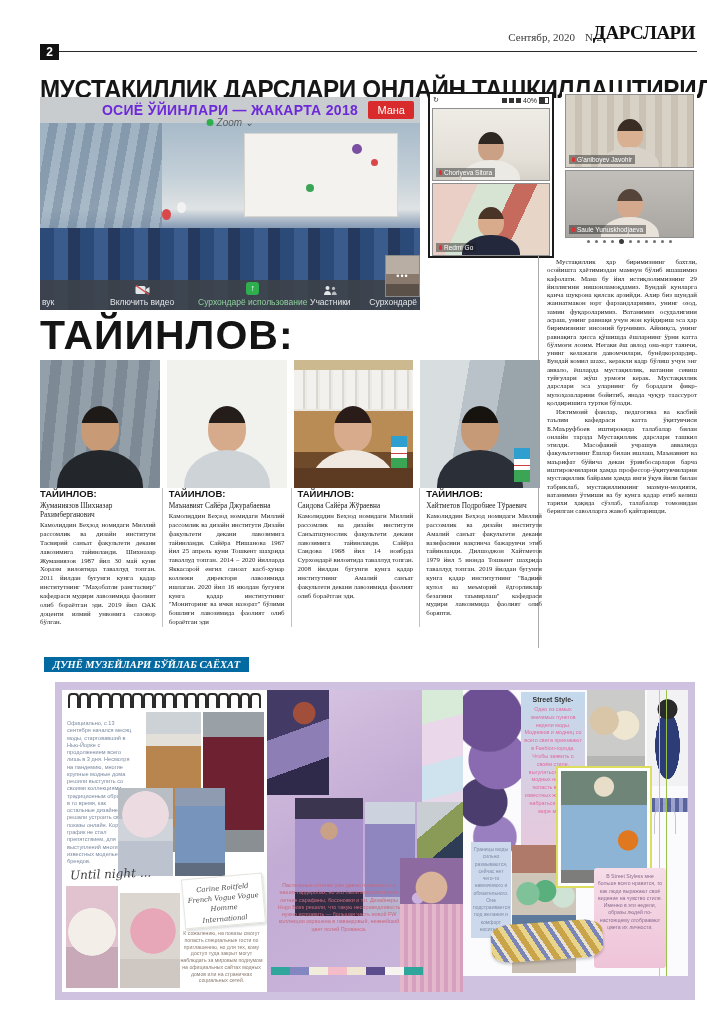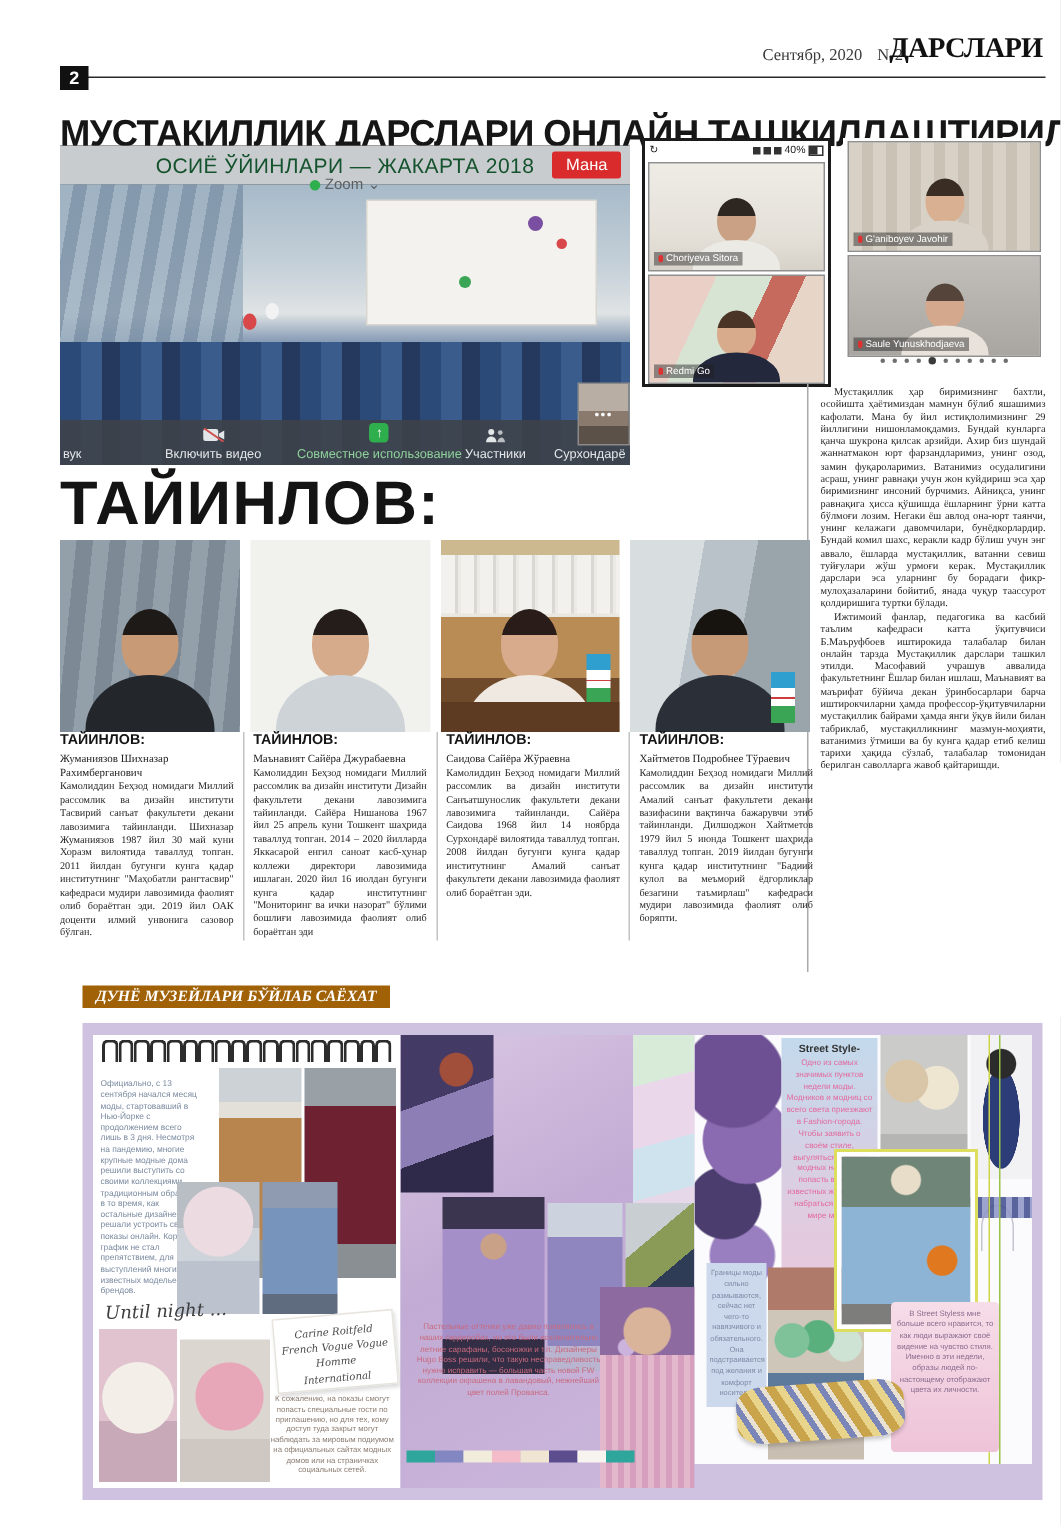--- a/index.html
+++ b/index.html
@@ -16,25 +16,25 @@
   .pagenum{position:absolute;left:40px;top:44px;width:19px;height:16px;background:#111;color:#fff;
            font-weight:bold;font-size:12px;text-align:center;line-height:16px;}
   .headline{position:absolute;left:40px;top:58px;width:660px;font-size:25px;font-weight:bold;
             color:#161616;white-space:nowrap;letter-spacing:-0.4px;transform:scaleX(.97);
             transform-origin:left center;}
 
   
   .zoomwin{position:absolute;left:40px;top:97px;width:380px;height:213px;background:#222;overflow:hidden;}
   .z-titlebar{position:absolute;left:0;top:0;right:0;height:26px;background:#c9cccf;
               display:flex;align-items:center;justify-content:center;}
-  .z-title{font-size:14px;font-weight:normal;color:#14532d;letter-spacing:.3px;}
+  .z-title{font-size:14px;font-weight:bold;color:#6d28d9;letter-spacing:.3px;}
   .z-exit{position:absolute;right:6px;top:4px;height:18px;padding:0 9px;background:#d92b2b;color:#fff;
           font-size:11px;border:none;border-radius:2px;line-height:18px;}
   .z-pill{position:absolute;left:50%;top:20px;transform:translateX(-50%);display:flex;gap:3px;
-          align-items:center;font-size:10px;color:#5a5f63;z-index:4;}
+          align-items:center;font-size:10px;color:#5a5f63;z-index:4;font-style:italic;}
   .z-dot{width:7px;height:7px;border-radius:50%;background:#2fae4e;display:inline-block;}
   .z-photo{position:absolute;left:0;top:26px;right:0;bottom:0;
            background:linear-gradient(180deg,#a7bac9 0%,#c6d1d9 30%,#dfe3e4 46%,#8fa2ba 55%,#3c567f 70%,#22334f 100%);}
   .gp-bldg{position:absolute;left:0;top:0;width:32%;height:58%;
            background:repeating-linear-gradient(100deg,#9fb2c2 0 9px,#7e93a8 9px 18px);opacity:.85;}
   .gp-banner{position:absolute;right:6%;top:6%;width:40%;height:44%;background:#f3f2ee;
              box-shadow:0 0 0 1px #d8d6cf;}
   .gp-banner i{position:absolute;border-radius:50%;}
   .gp-crowd{position:absolute;left:0;bottom:0;width:100%;height:44%;
             background:repeating-linear-gradient(90deg,#2c4a77 0 14px,#3a5c8d 14px 28px,#24395d 28px 40px);}
@@ -112,21 +112,21 @@
   .appt-row{position:absolute;left:40px;top:488px;width:502px;display:flex;}
   .appt{width:119px;padding-right:6px;margin-right:6px;border-right:1px solid #c2c2c2;}
   .appt:last-child{border-right:none;margin-right:0;padding-right:0;}
   .appt h4{margin:0 0 2px 0;font-size:9.5px;font-weight:bold;color:#141414;}
   .appt .nm{font-family:"Liberation Serif",serif;font-size:7.3px;line-height:1.25;color:#222;
             margin-bottom:2px;}
   .appt .bd{font-family:"Liberation Serif",serif;font-size:6.8px;line-height:1.3;text-align:justify;
             color:#262626;}
 
   
-  .badge{position:absolute;left:55px;top:657px;padding:2px 9px;background:#a16207;color:#fff;
+  .badge{position:absolute;left:44px;top:657px;padding:2px 9px;background:#0369a1;color:#fff;
          font-family:"Liberation Serif",serif;font-style:italic;font-weight:bold;font-size:10.5px;}
   .collage{position:absolute;left:55px;top:682px;width:640px;height:318px;background:#cfc2e0;}
   .panel{position:absolute;overflow:hidden;}
   .panelL{left:7px;top:8px;width:205px;height:302px;background:#fff;}
   .panelM{left:212px;top:8px;width:196px;height:302px;
           background:linear-gradient(150deg,#d9c6e2 0%,#c2abd4 45%,#cbb7dc 100%);}
   .panelR{left:408px;top:8px;width:225px;height:286px;background:#fbfafc;}
 
   .spirals{position:absolute;left:6px;right:6px;top:3px;display:flex;justify-content:space-between;}
   .spiral{width:8px;height:13px;border:2px solid #2c2c2c;border-bottom:none;border-radius:4px 4px 0 0;}
@@ -267,21 +267,21 @@
       <div class="tb-item" style="left:70px">
         <svg width="15" height="10" viewBox="0 0 15 10">
             <rect x="0.5" y="1" width="10" height="8" rx="1.5" fill="#e3e6e8"></rect>
             <path d="M11 4l3.5-2v6L11 6z" fill="#e3e6e8"></path>
             <line x1="1" y1="0.5" x2="14" y2="9.5" stroke="#d05050" stroke-width="1.4"></line>
           </svg>
         <span>Включить видео</span>
       </div>
       <div class="tb-item tb-green" style="left:158px">
         <span class="share-ic">↑</span>
-        <span>Совместное использование</span>
+        <span>Сурхондарё использование</span>
       </div>
       <div class="tb-item" style="left:270px">
         <svg width="14" height="10" viewBox="0 0 14 10">
             <circle cx="4.5" cy="3" r="2" fill="#e3e6e8"></circle>
             <path d="M1 10c0-2.5 1.6-4 3.5-4S8 7.5 8 10z" fill="#e3e6e8"></path>
             <circle cx="10.5" cy="3.4" r="1.6" fill="#b9bcc0"></circle>
             <path d="M8.6 10c.2-2 1.2-3.4 2.6-3.4 1.3 0 2.3 1.3 2.6 3.4z" fill="#b9bcc0"></path>
           </svg>
         <span>Участники</span>
       </div>

